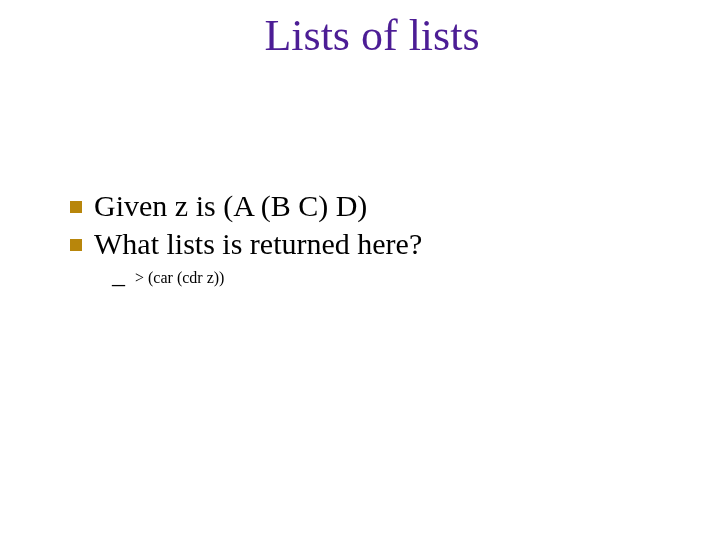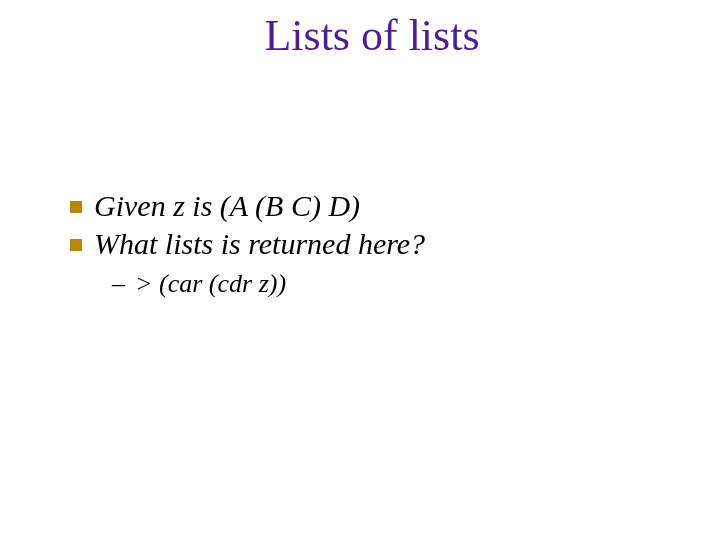--- a/index.html
+++ b/index.html
@@ -25,21 +25,20 @@
     text-align: center;
     font-size: 44px;
     color: #4c1d95;
     font-weight: 400;
   }
   .body {
     position: absolute;
     top: 188px;
     left: 70px;
     width: 600px;
-    font-style: italic;
   }
   .bullet-row {
     display: flex;
     align-items: flex-start;
     margin-bottom: 2px;
   }
   .bullet {
     width: 12px;
     height: 12px;
     background: #b8860b;
@@ -56,21 +55,21 @@
     align-items: flex-start;
     margin-left: 42px;
     margin-top: 6px;
   }
   .dash {
     font-size: 26px;
     margin-right: 10px;
     line-height: 1.2;
   }
   .sub-text {
-    font-size: 26px;
+    font-size: 16px;
     line-height: 1.2;
   }
 </style>
 </head>
 <body>
 
 <div class="slide">
 
   <div class="title">Lists of lists</div>
 

